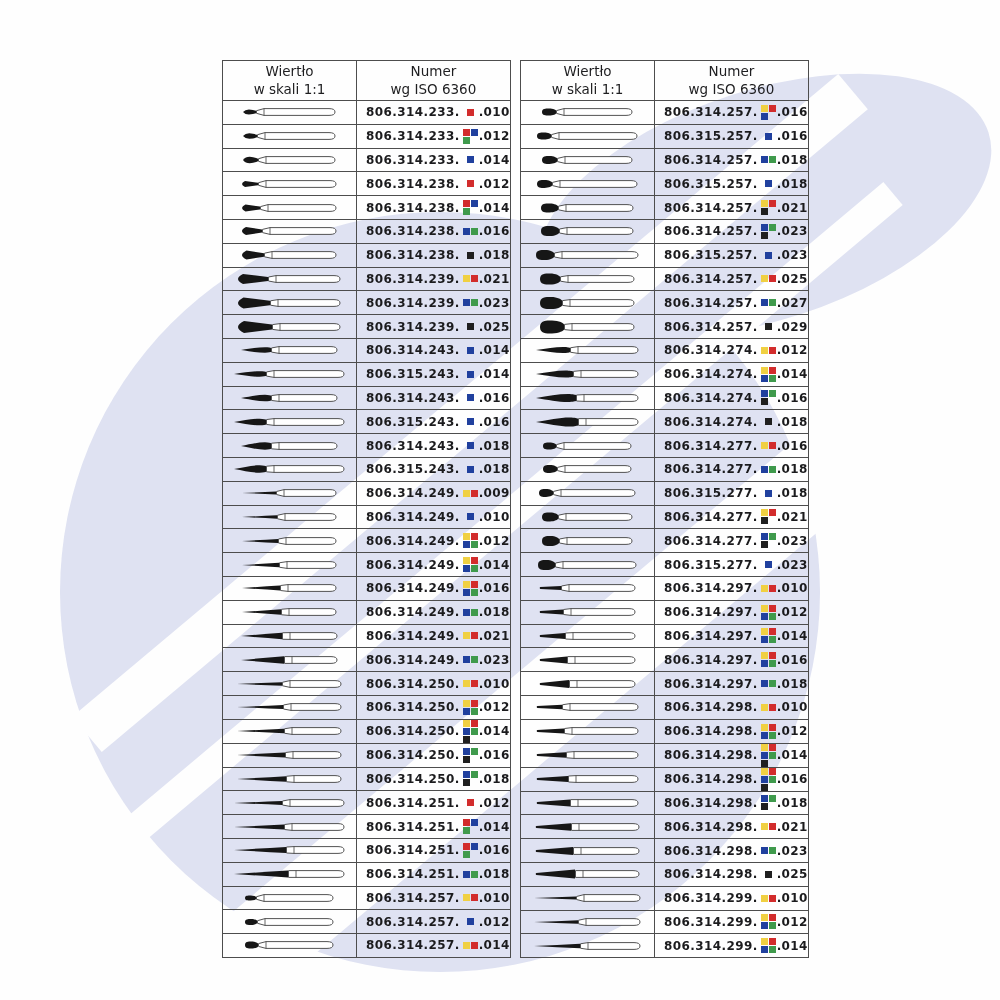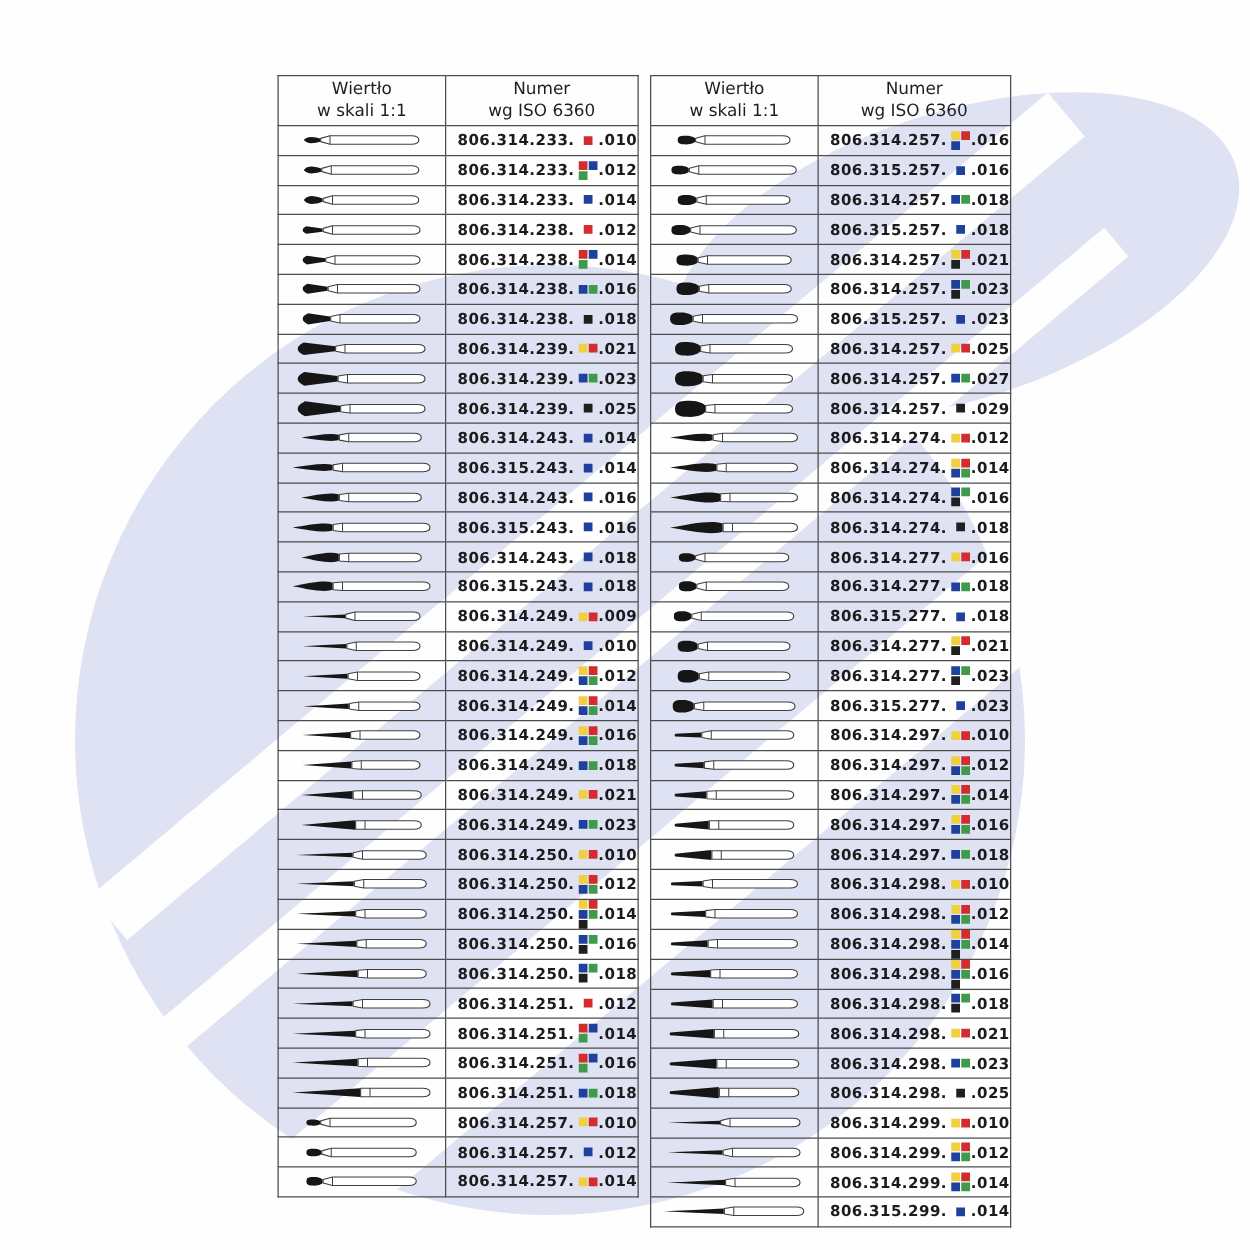--- a/index.html
+++ b/index.html
@@ -1323,31 +1323,15 @@
               <span class="grits">
                 <span class="sq sq-yellow"></span>
                 <span class="sq sq-red"></span>
                 <span class="sq sq-blue"></span>
                 <span class="sq sq-green"></span>
               </span>
               <span class="size">.014</span>
             </div>
           </td>
         </tr>
-        <tr>
-          <td class="bur-cell"><svg width="114" height="22" viewBox="0 0 114 22">
-              <path d="M 48.5 8.75 L 56 7.6 L 106 7.6 Q 112 7.6 112 11 Q 112 14.4 106 14.4 L 56 14.4 L 48.5 13.25 Z" fill="#ffffff" stroke="#3f3f3f" stroke-width="0.9" stroke-linejoin="round"></path>
-              <line x1="56" y1="7.6" x2="56" y2="14.4" stroke="#3f3f3f" stroke-width="0.8"></line>
-              <path d="M 0 11 Q 24 9.875 48 8.75 L 48 13.25 Q 24 12.125 0 11 Z" fill="#161616"></path>
-            </svg></td>
-          <td class="num-cell">
-            <div class="numline">
-              <span class="code">806.315.299.</span>
-              <span class="grits single">
-                <span class="sq sq-blue"></span>
-              </span>
-              <span class="size">.014</span>
-            </div>
-          </td>
-        </tr>
       </tbody>
   </table>
 </div>
 
 </body></html>

